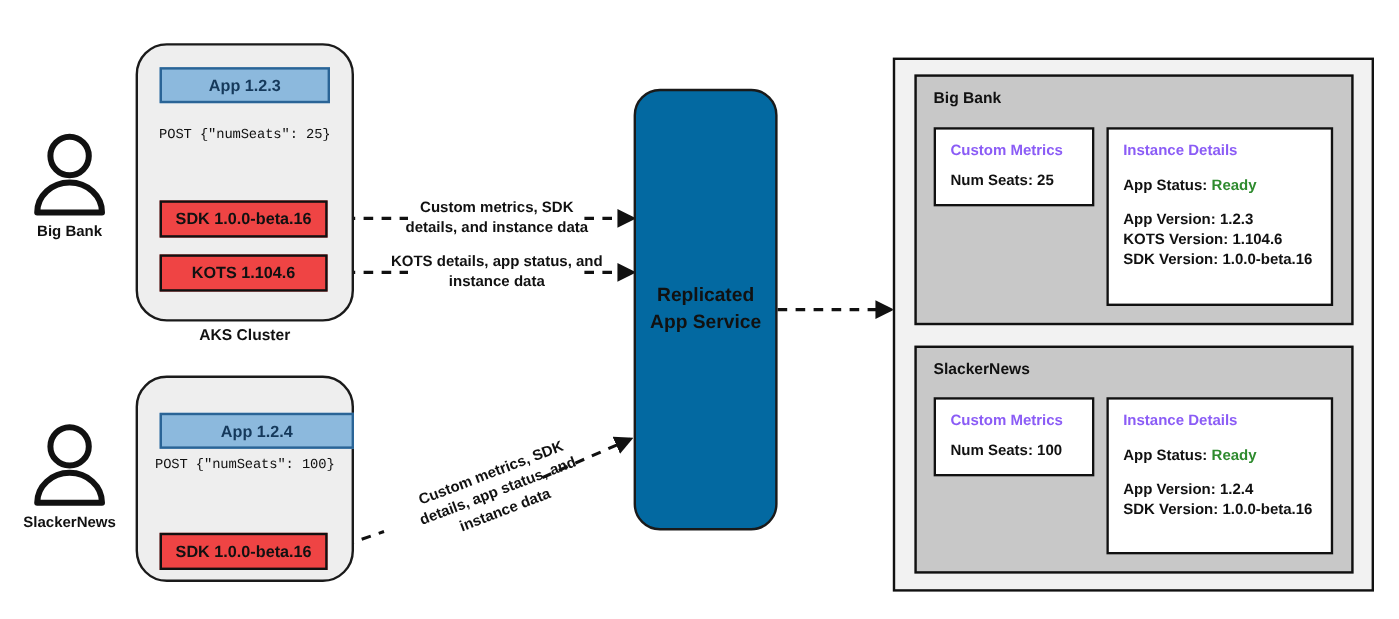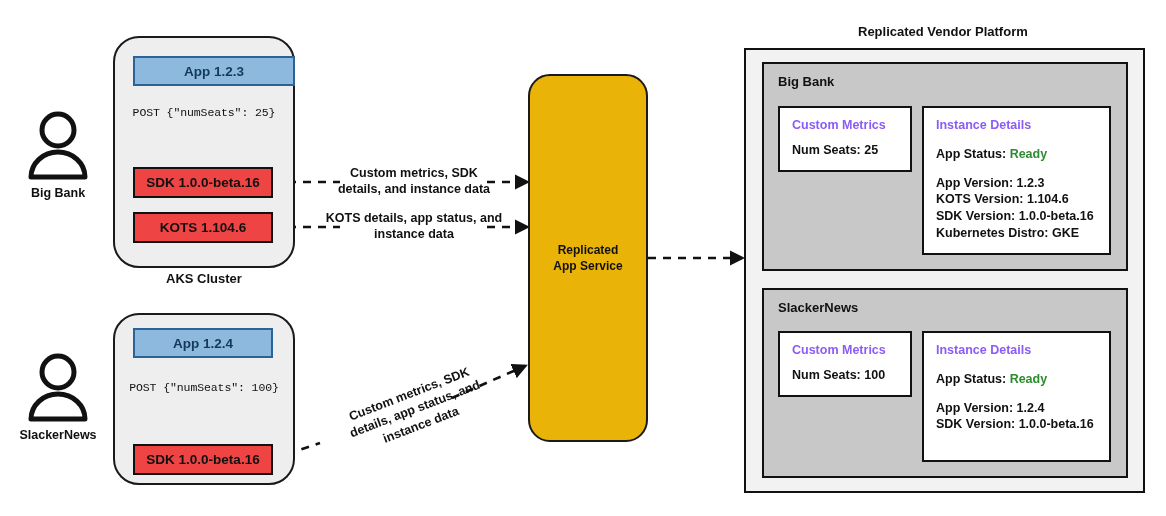--- a/index.html
+++ b/index.html
@@ -31,24 +31,24 @@
   }
   .whitebox{
     position:absolute;box-sizing:border-box;
     background:#ef4444;border:2.5px solid #111111;
     display:flex;align-items:center;justify-content:center;
     font-weight:bold;font-size:13.5px;color:#111;
   }
 
   
   .service{
-    position:absolute;box-sizing:border-box;background:#eab308;
+    position:absolute;box-sizing:border-box;background:#0369a1;
     border:2.5px solid #1a1a1a;border-radius:22px;
     display:flex;align-items:center;justify-content:center;
-    text-align:center;font-weight:bold;font-size:12px;line-height:1.35;
+    text-align:center;font-weight:bold;font-size:16px;line-height:1.35;
   }
 
   
   .vendor-outer{
     position:absolute;box-sizing:border-box;background:#f2f2f2;
     border:2.5px solid #111111;
   }
   .vendor-title{position:absolute;font-weight:bold;font-size:13px;white-space:nowrap;}
   .tenant{
     position:absolute;box-sizing:border-box;background:#c8c8c8;
@@ -129,71 +129,69 @@
       <circle cx="58" cy="372" r="16" fill="none" stroke="#111" stroke-width="5"></circle>
       <path d="M 31 419 A 27 25 0 0 1 85 419 Z" fill="none" stroke="#111" stroke-width="5" stroke-linejoin="round"></path>
     </g>
   </svg>
 
   <div class="person-label" style="left:8px;top:186px;width:100px;">Big Bank</div>
   <div class="person-label" style="left:0px;top:428px;width:116px;">SlackerNews</div>
 
   <div class="cluster" style="left:113px;top:36px;width:182px;height:232px;"></div>
 
-  <div class="appbox" style="left:133px;top:56px;width:162px;height:30px;">App 1.2.3</div>
+  <div class="appbox" style="left:133px;top:56px;width:142px;height:30px;">App 1.2.3</div>
 
   <div class="lbl mono lbl-c" style="left:116px;top:106px;width:176px;">POST {"numSeats": 25}</div>
 
   <div class="whitebox" style="left:133px;top:167px;width:140px;height:31px;">SDK 1.0.0-beta.16</div>
   <div class="whitebox" style="left:133px;top:212px;width:140px;height:31px;text-align:right;">KOTS 1.104.6</div>
 
   <div class="cluster-title" style="left:113px;top:271px;width:182px;">AKS Cluster</div>
   <div class="cluster" style="left:113px;top:313px;width:182px;height:172px;"></div>
 
-  <div class="appbox" style="left:133px;top:328px;width:140px;height:30px;">App 1.2.4</div>
+  <div class="appbox" style="left:133px;top:344px;width:162px;height:30px;">App 1.2.4</div>
 
   <div class="lbl mono lbl-c" style="left:110px;top:381px;width:188px;">POST {"numSeats": 100}</div>
 
   <div class="whitebox" style="left:133px;top:444px;width:140px;height:31px;">SDK 1.0.0-beta.16</div>
 
   <div class="edgelabel" style="left:330px;top:165px;width:168px;">Custom metrics, SDK
 details, and instance data</div>
   <div class="edgelabel" style="left:318px;top:210px;width:192px;">KOTS details, app status, and
 instance data</div>
   <div class="rotlabel" style="left:320px;top:385px;width:190px;">Custom metrics, SDK
 details, app status, and
 instance data</div>
 
   <div class="service" style="left:528px;top:74px;width:120px;height:368px;">
     <span style="white-space:pre-line;">Replicated
 App Service</span>
   </div>
 
-  <div class="vendor-title" style="left:858px;top:24px;">Replicated Vendor Platform</div>
   <div class="vendor-outer" style="left:744px;top:48px;width:401px;height:445px;"></div>
 
   <div class="tenant" style="left:762px;top:62px;width:366px;height:209px;"></div>
   <div class="tenant-name" style="left:778px;top:74px;">Big Bank</div>
 
   <div class="panel" style="left:778px;top:106px;width:134px;height:66px;">
     <div class="panel-title" style="margin-bottom:10px;">Custom Metrics</div>
     <div class="panel-line">Num Seats: 25</div>
   </div>
 
   <div class="panel" style="left:922px;top:106px;width:189px;height:149px;">
     <div class="panel-title">Instance Details</div>
     <div class="panel-line">
       <span>App Status:</span>
       <span class="ready">Ready</span>
     </div>
     <div class="gap"></div>
     <div class="panel-line">App Version: 1.2.3</div>
     <div class="panel-line">KOTS Version: 1.104.6</div>
     <div class="panel-line">SDK Version: 1.0.0-beta.16</div>
-    <div class="panel-line">Kubernetes Distro: GKE</div>
   </div>
 
   <div class="tenant" style="left:762px;top:288px;width:366px;height:190px;"></div>
   <div class="tenant-name" style="left:778px;top:300px;">SlackerNews</div>
 
   <div class="panel" style="left:778px;top:331px;width:134px;height:66px;">
     <div class="panel-title" style="margin-bottom:10px;">Custom Metrics</div>
     <div class="panel-line">Num Seats: 100</div>
   </div>
 

